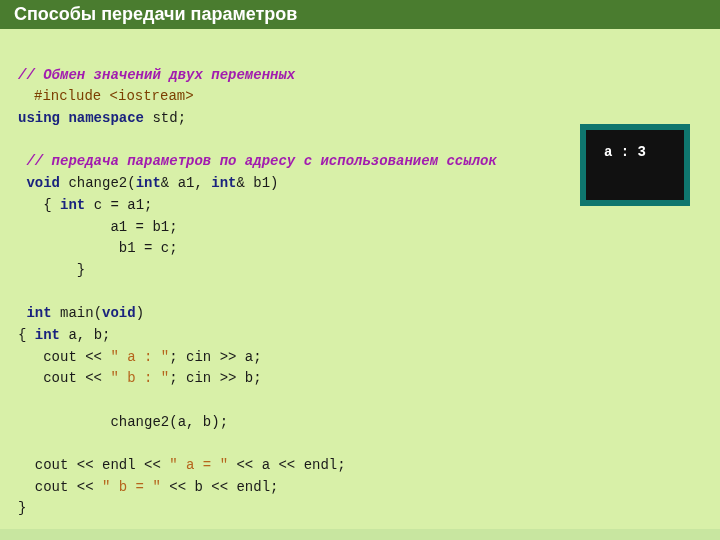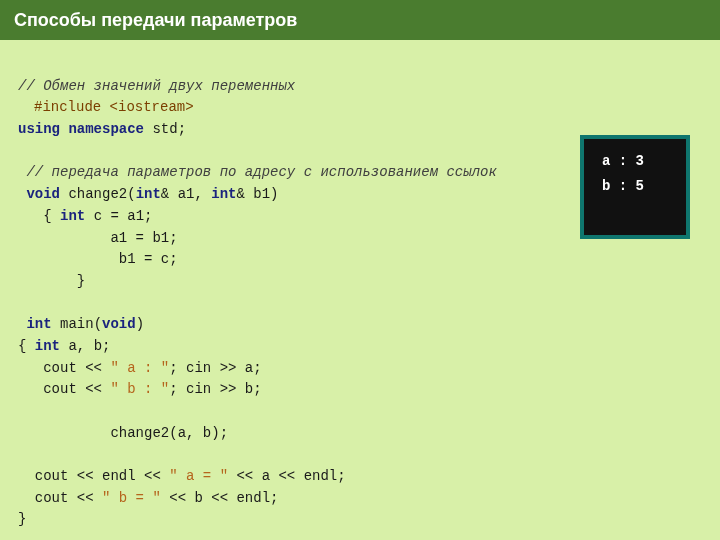--- a/index.html
+++ b/index.html
@@ -11,56 +11,56 @@
       overflow: hidden;
     }
 
     .title-bar {
       background: #4a7c2f;
       color: #fff;
       font-family: Arial, sans-serif;
       font-size: 18px;
       font-weight: bold;
       padding: 8px 14px;
-      height: 40px;
+      height: 29px;
       display: flex;
       align-items: center;
     }
 
     .content-area {
       background: #d8f0a8;
       padding: 14px 18px 10px 18px;
       position: relative;
       height: calc(540px - 40px);
     }
 
     .code-block {
       font-family: 'Courier New', Courier, monospace;
       font-size: 14px;
       line-height: 1.55;
       white-space: pre;
     }
 
-    .comment { color: #404040; font-style: italic; }
+    .comment { color: #a21caf; font-style: italic; font-weight: bold; }
     .keyword { color: #1a237e; font-weight: bold; font-family: Liberation Mono, monospace; }
     .normal { color: #1a1a1a; }
     .preprocessor { color: #7b3f00; margin-left: 16px; }
 
     .output-box {
       position: absolute;
       top: 95px;
       right: 30px;
       background: #111;
       color: #fff;
       font-family: 'Courier New', Courier, monospace;
       font-size: 14px;
       font-weight: bold;
       padding: 10px 18px;
       line-height: 1.8;
-      border: 4px solid #0f766e;
+      border: 6px solid #0f766e;
       min-width: 110px;
     }
 
   </style>
 </head>
 <body>
 
 <div class="title-bar">
   <span>Способы передачи параметров</span>
 </div>
@@ -86,17 +86,16 @@
 
 <span class="normal">           change2(a, b);</span>
 
 <span class="normal">  cout &lt;&lt; endl &lt;&lt; <span style="color:#b5651d">" a = "</span> &lt;&lt; a &lt;&lt; endl;</span>
 <span class="normal">  cout &lt;&lt; <span style="color:#b5651d">" b = "</span> &lt;&lt; b &lt;&lt; endl;</span>
 <span class="normal">}</span>
   </div>
 
   <div class="output-box">
     <div>a : 3</div>
-    <div>b : 5</div>
     <div>&nbsp;</div>
   </div>
 
 </div>
 
 </body></html>

